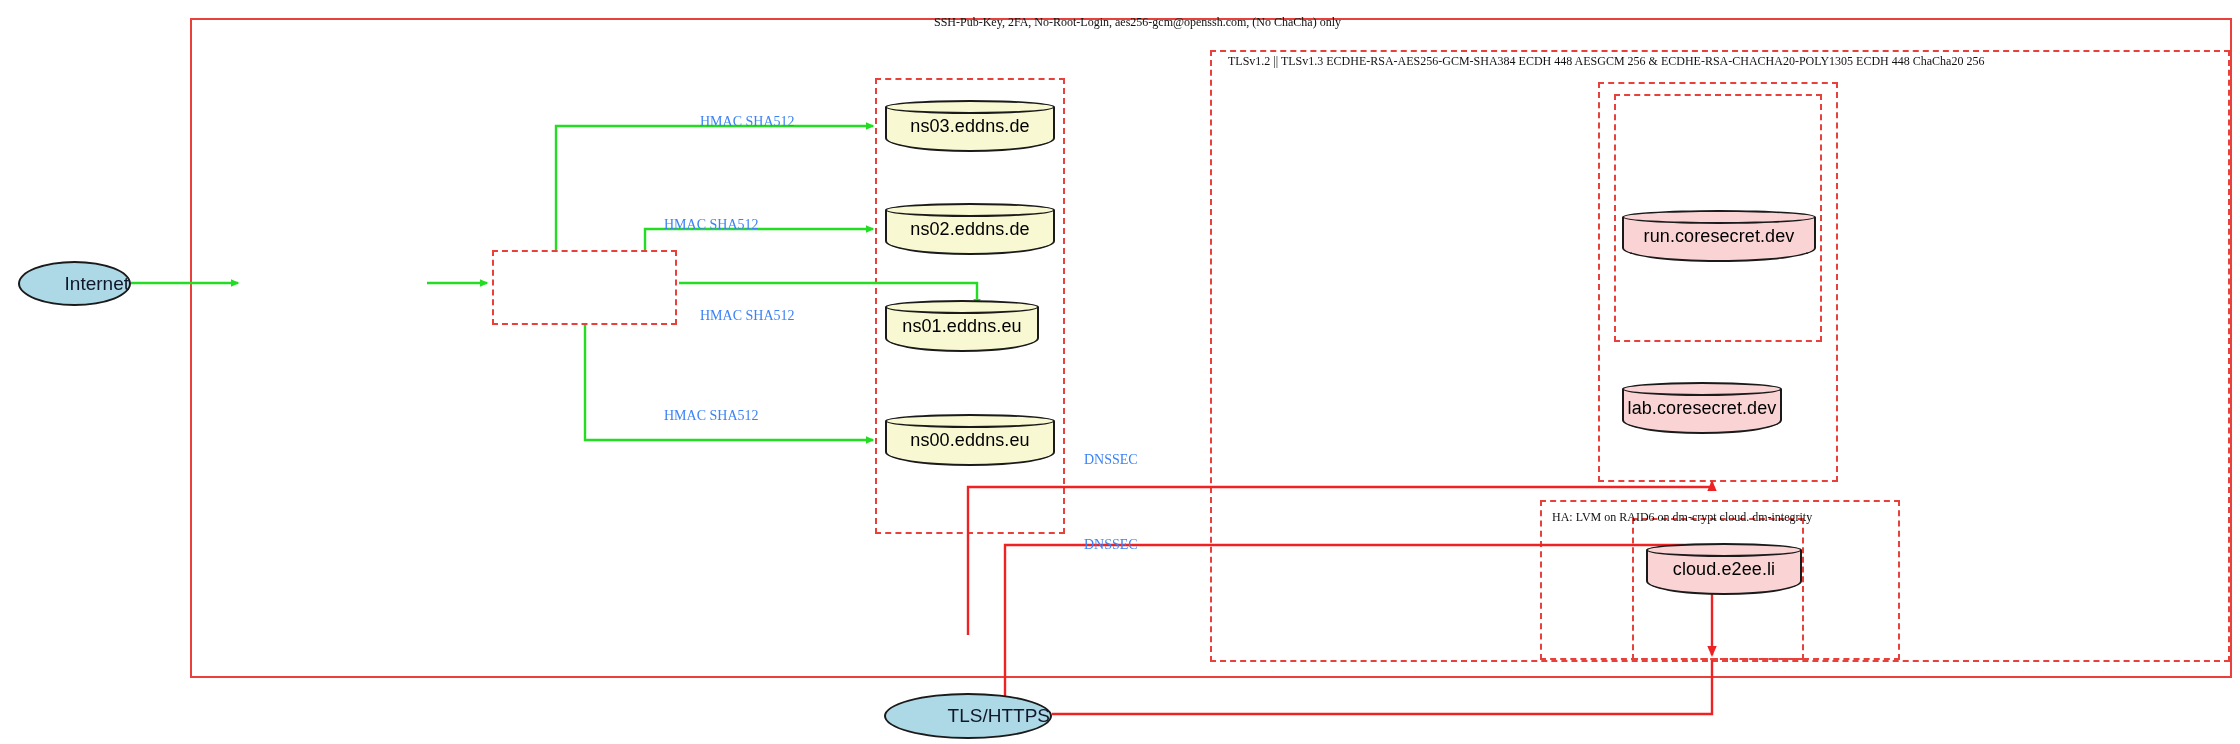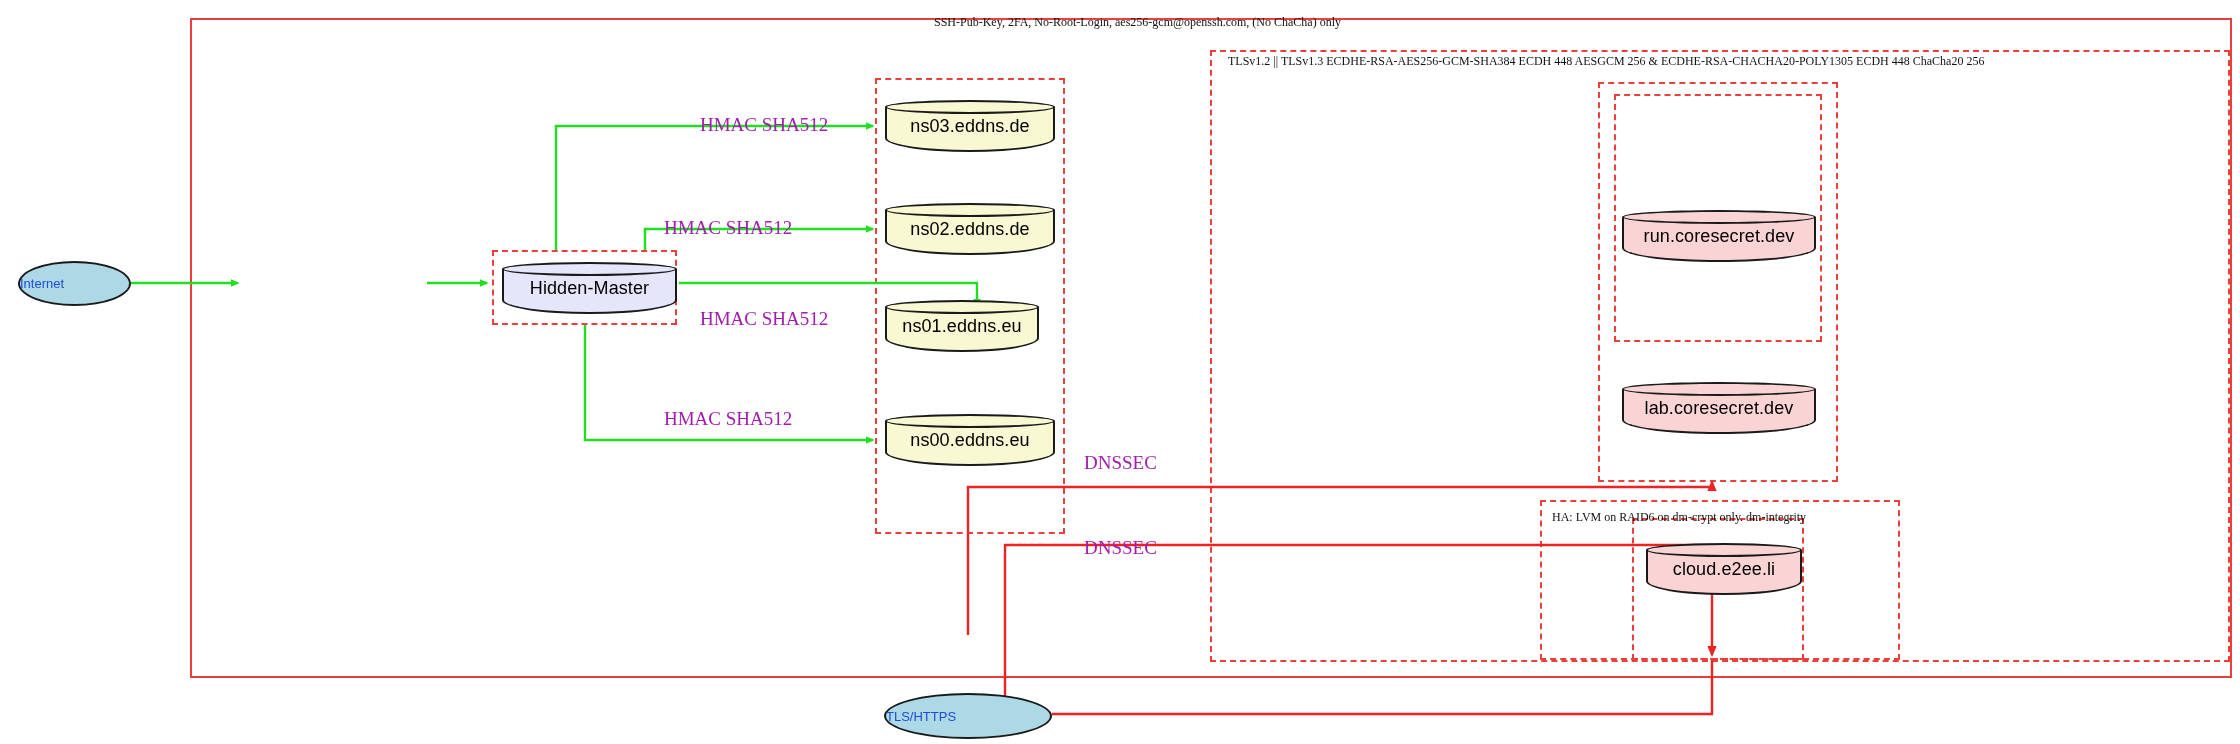--- a/index.html
+++ b/index.html
@@ -19,35 +19,35 @@
 
   .cyl.yellow .body{background:#f8f8d2;}
   .cyl.yellow .top{background:#f8f8d2;}
   .cyl.lav .body{background:#e6e6fa;}
   .cyl.lav .top{background:#e6e6fa;}
   .cyl.pink .body{background:#fad4d4;}
   .cyl.pink .top{background:#fad4d4;}
 
   
   .ellipse{position:absolute;border:2px solid #1a1a1a;background:#add8e6;
-    border-radius:50%;display:flex;align-items:center;justify-content:flex-start;
-    font-size:13px;color:#1d4ed8;box-sizing:border-box;}
+    border-radius:50%;display:flex;align-items:center;justify-content:flex-end;
+    font-size:19px;color:#0f172a;box-sizing:border-box;}
 
   
   .diamond-wrap{position:absolute;}
   .diamond-wrap .dtxt{position:absolute;left:0;right:0;top:0;bottom:0;
     display:flex;align-items:center;justify-content:center;font-size:19px;color:#000;z-index:3;}
 
   
   .cluster{position:absolute;border:2px dashed #e8403a;box-sizing:border-box;}
   .cluster.solid{border-style:solid;}
 
   
-  .elabel{position:absolute;font-family:"Liberation Serif",serif;font-size:19px;
-    color:#a21caf;white-space:nowrap;}
+  .elabel{position:absolute;font-family:"Liberation Serif",serif;font-size:14px;
+    color:#3b82f6;white-space:nowrap;}
   .clabel{position:absolute;font-family:"Liberation Serif",serif;font-size:12px;
     color:#111;white-space:nowrap;}
 </style>
 </head>
 <body>
 
 <div id="canvas">
 
   <div class="cluster solid" style="left:190px;top:18px;width:2042px;height:660px;"></div>
 
@@ -62,21 +62,21 @@
   <div class="cluster" style="left:1614px;top:94px;width:208px;height:248px;"></div>
 
   <div class="cluster" style="left:1540px;top:500px;width:360px;height:160px;"></div>
 
   <div class="cluster" style="left:1632px;top:518px;width:172px;height:142px;"></div>
 
   <div class="clabel" style="left:934px;top:15px;">SSH-Pub-Key, 2FA, No-Root-Login, aes256-gcm@openssh.com, (No ChaCha) only</div>
 
   <div class="clabel" style="left:1228px;top:54px;">TLSv1.2 || TLSv1.3 ECDHE-RSA-AES256-GCM-SHA384 ECDH 448 AESGCM 256 &amp; ECDHE-RSA-CHACHA20-POLY1305 ECDH 448 ChaCha20 256</div>
 
-  <div class="clabel" style="left:1552px;top:510px;">HA: LVM on RAID6 on dm-crypt only. dm-integrity</div>
+  <div class="clabel" style="left:1552px;top:510px;">HA: LVM on RAID6 on dm-crypt cloud. dm-integrity</div>
 
   <svg class="layer" viewBox="0 0 2240 744">
     <defs>
       <marker id="ag" markerWidth="9" markerHeight="9" refX="7.5" refY="4.5" orient="auto" markerUnits="userSpaceOnUse">
         <path d="M0,0.6 L9,4.5 L0,8.4 z" fill="#22dd22"></path>
       </marker>
       <marker id="ar" markerWidth="11" markerHeight="11" refX="9" refY="5.5" orient="auto" markerUnits="userSpaceOnUse">
         <path d="M0,0.8 L11,5.5 L0,10.2 z" fill="#ee2222"></path>
       </marker>
     </defs>
@@ -106,25 +106,20 @@
 
       <path d="M968,700 L968,693"></path>
     </g>
   </svg>
 
   <div class="ellipse" style="left:18px;top:261px;width:113px;height:45px;">
     <span>Internet</span>
   </div>
 
 
-  <div class="cyl lav" style="left:502px;top:262px;width:175px;height:52px;">
-    <div class="body"></div>
-    <div class="top"></div>
-    <div class="lbl">Hidden-Master</div>
-  </div>
 
   <div class="cyl yellow" style="left:885px;top:100px;width:170px;height:52px;">
     <div class="body"></div>
     <div class="top"></div>
     <div class="lbl">ns03.eddns.de</div>
   </div>
 
   <div class="cyl yellow" style="left:885px;top:203px;width:170px;height:52px;">
     <div class="body"></div>
     <div class="top"></div>
@@ -143,21 +138,21 @@
     <div class="lbl">ns00.eddns.eu</div>
   </div>
 
 
   <div class="cyl pink" style="left:1622px;top:210px;width:194px;height:52px;">
     <div class="body"></div>
     <div class="top"></div>
     <div class="lbl">run.coresecret.dev</div>
   </div>
 
-  <div class="cyl pink" style="left:1622px;top:382px;width:194px;height:52px;text-align:right;">
+  <div class="cyl pink" style="left:1622px;top:382px;width:160px;height:52px;text-align:right;">
     <div class="body"></div>
     <div class="top"></div>
     <div class="lbl">lab.coresecret.dev</div>
   </div>
 
   <div class="cyl pink" style="left:1646px;top:543px;width:156px;height:52px;">
     <div class="body"></div>
     <div class="top"></div>
     <div class="lbl">cloud.e2ee.li</div>
   </div>

